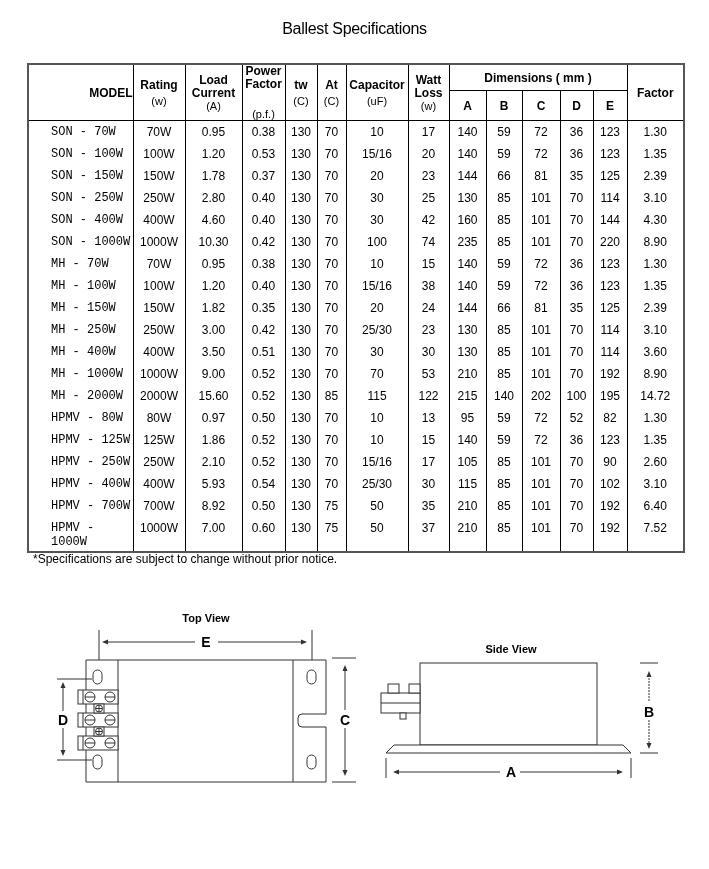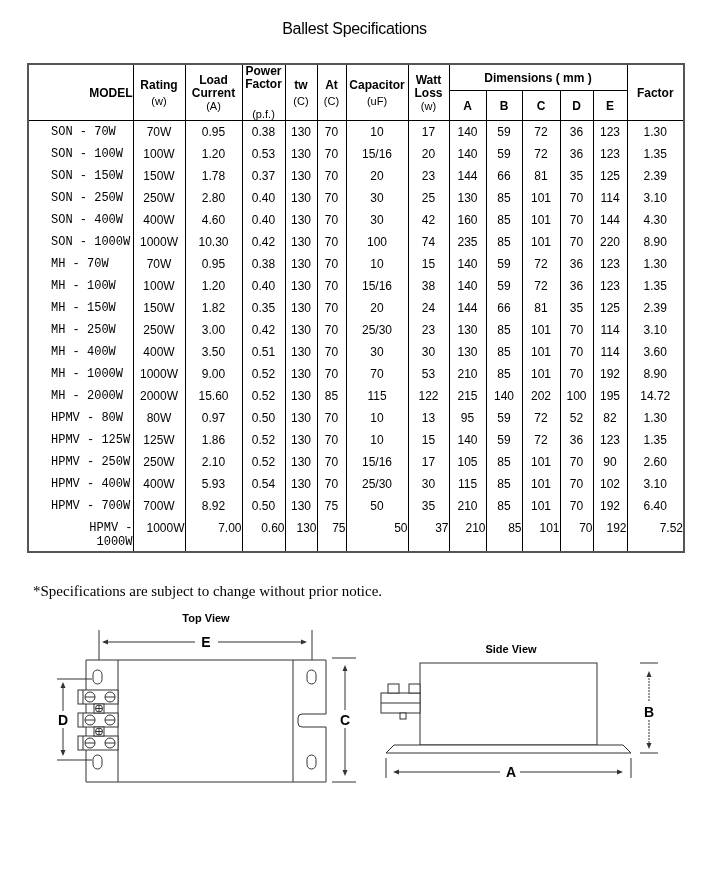--- a/index.html
+++ b/index.html
@@ -11,24 +11,24 @@
                font-size: 12px; }
   table.spec { border: 2px solid #555; }
   table.spec th, table.spec td { border-left: 1px solid #000; border-right: 1px solid #000;
                padding: 0; text-align: center; }
   table.spec th { font-weight: bold; border-bottom: 1px solid #000; vertical-align: middle; }
   table.spec thead tr.r1 th { height: 24px; }
   table.spec thead tr.r2 th { height: 27px; }
   table.spec th.model { text-align: right; padding-left: 10px; }
   table.spec td.model { text-align: left; padding-left: 22px; font-family: Liberation Mono, monospace; }
   table.spec tbody td { height: 22px; }
-  table.spec tbody tr.last td { height: 30px; vertical-align: top; padding-top: 4px; text-align: right; }
+  table.spec tbody tr.last td { height: 30px; vertical-align: top; padding-top: 4px; }
   .hl { display: block; line-height: 13px; }
   .unit { display: block; font-weight: normal; font-size: 11px; margin-top: 3px; }
-  .note { position: absolute; left: 33px; top: 583px; font-size: 15px; font-family: Liberation Serif, serif; }
+  .note { position: absolute; left: 33px; top: 552px; font-size: 12px; }
   .dia { position: absolute; }
   .dlabel { font-family: "Liberation Sans", sans-serif; font-weight: bold; font-size: 11px; }
   .dim { font-family: "Liberation Sans", sans-serif; font-weight: bold; font-size: 14px; }
 </style>
 </head>
 <body>
 
 <div class="title">Ballest Specifications</div>
 
 <table class="spec">

